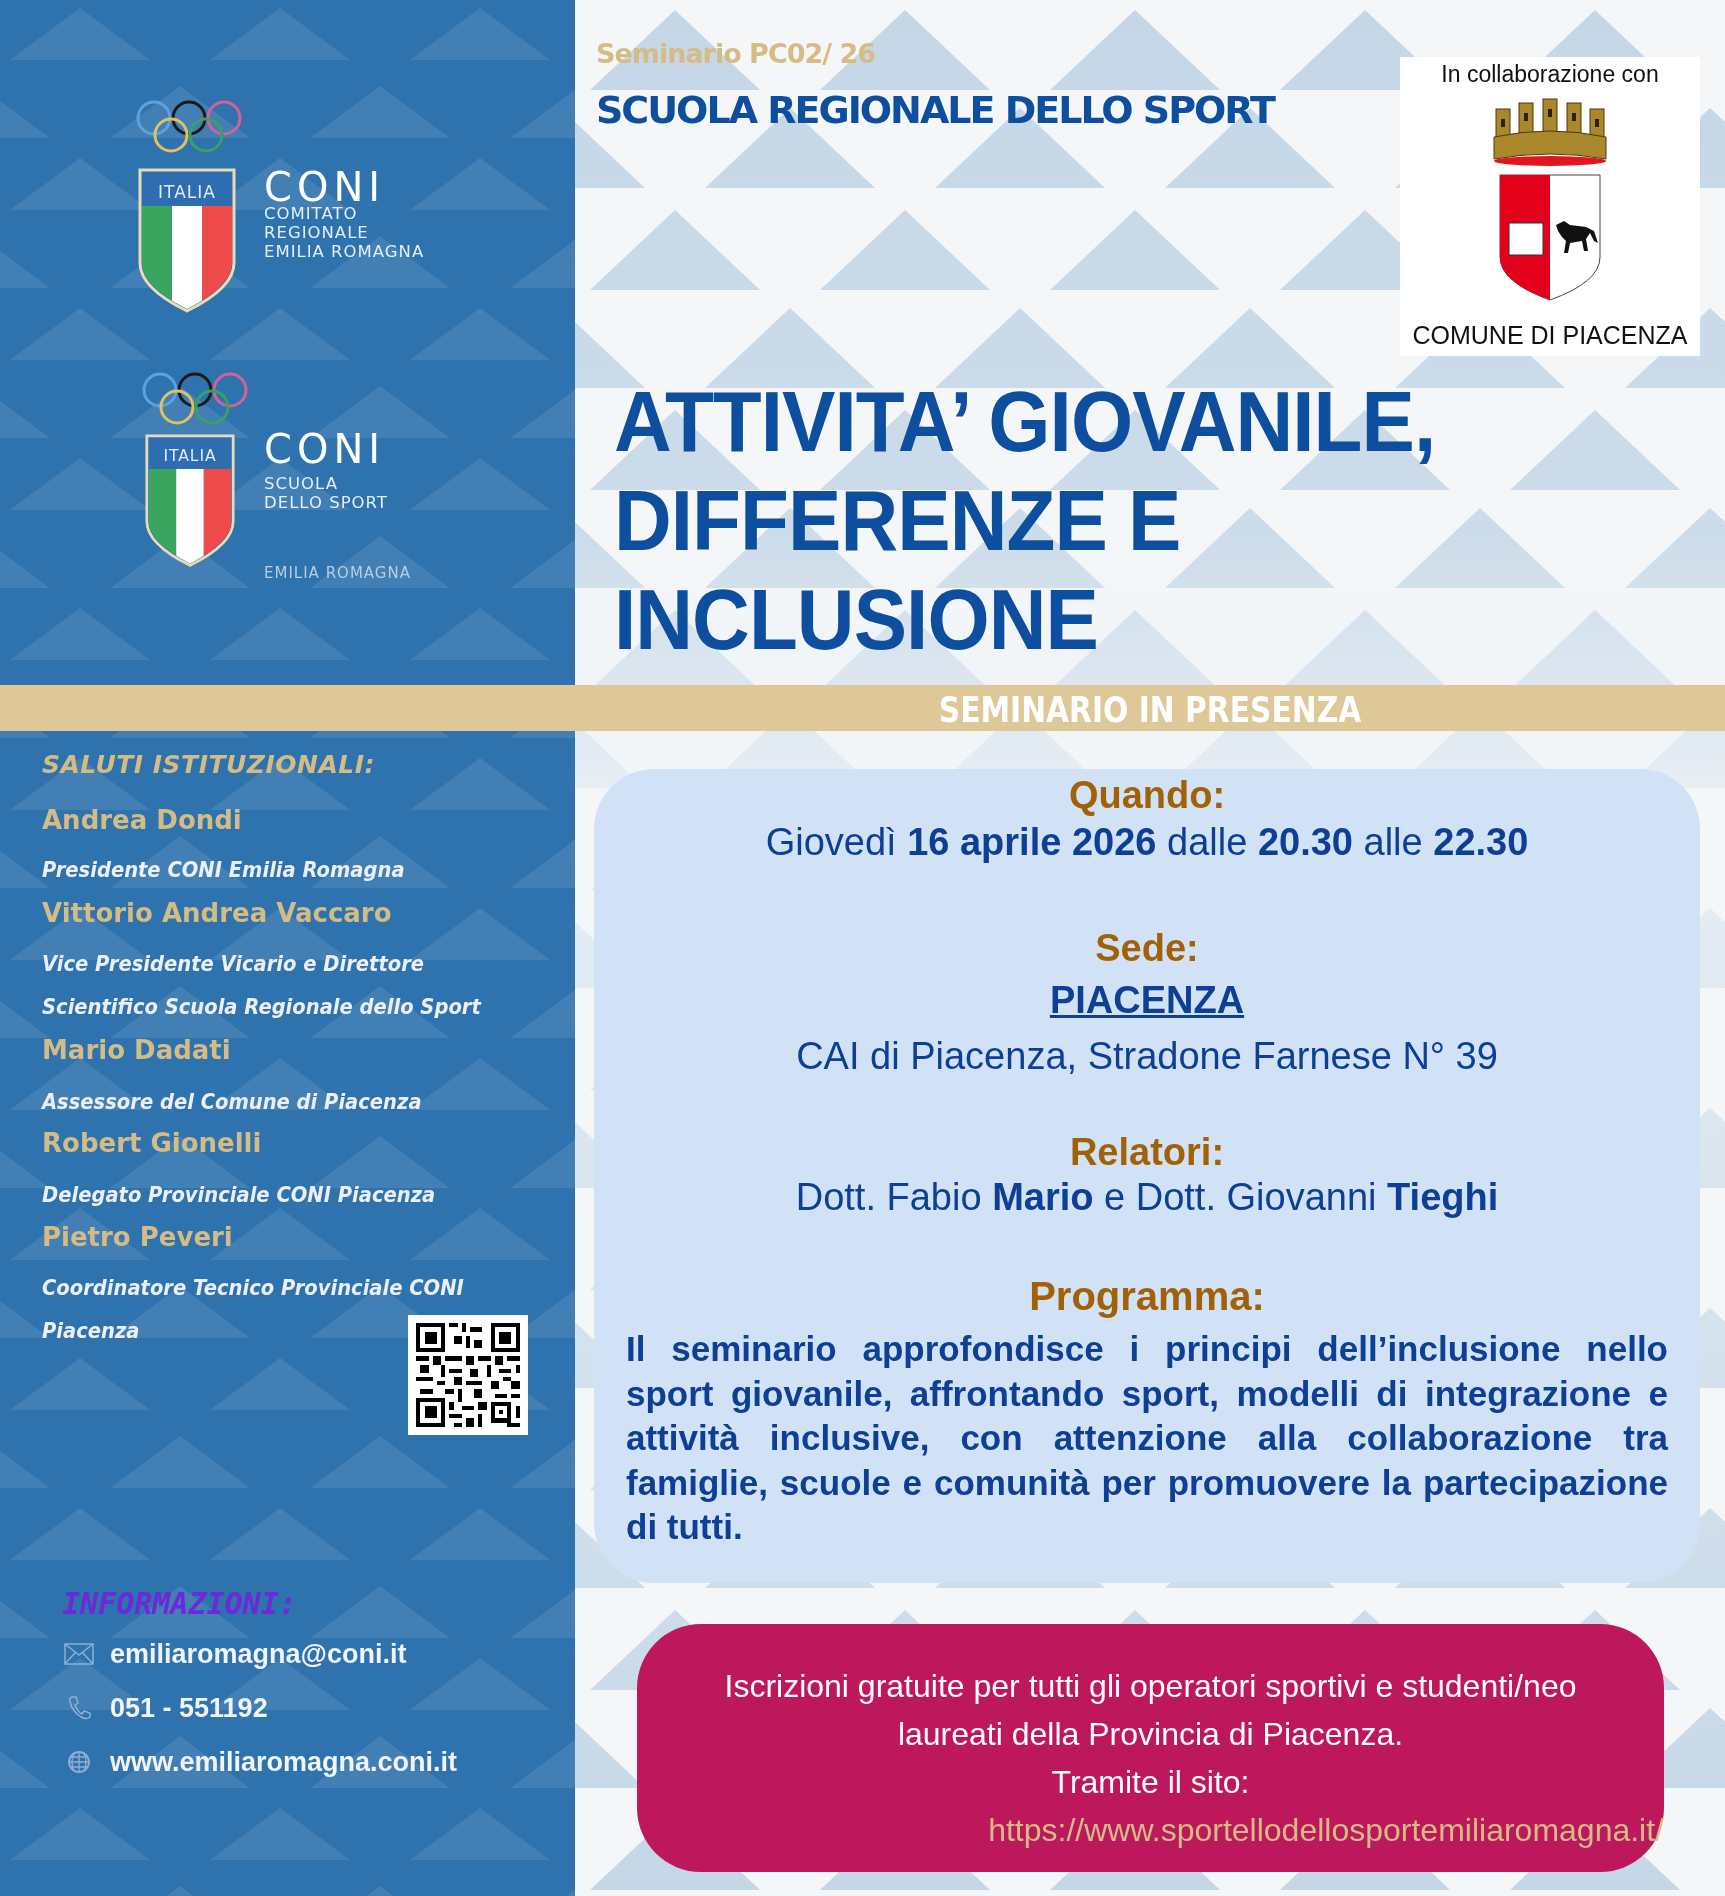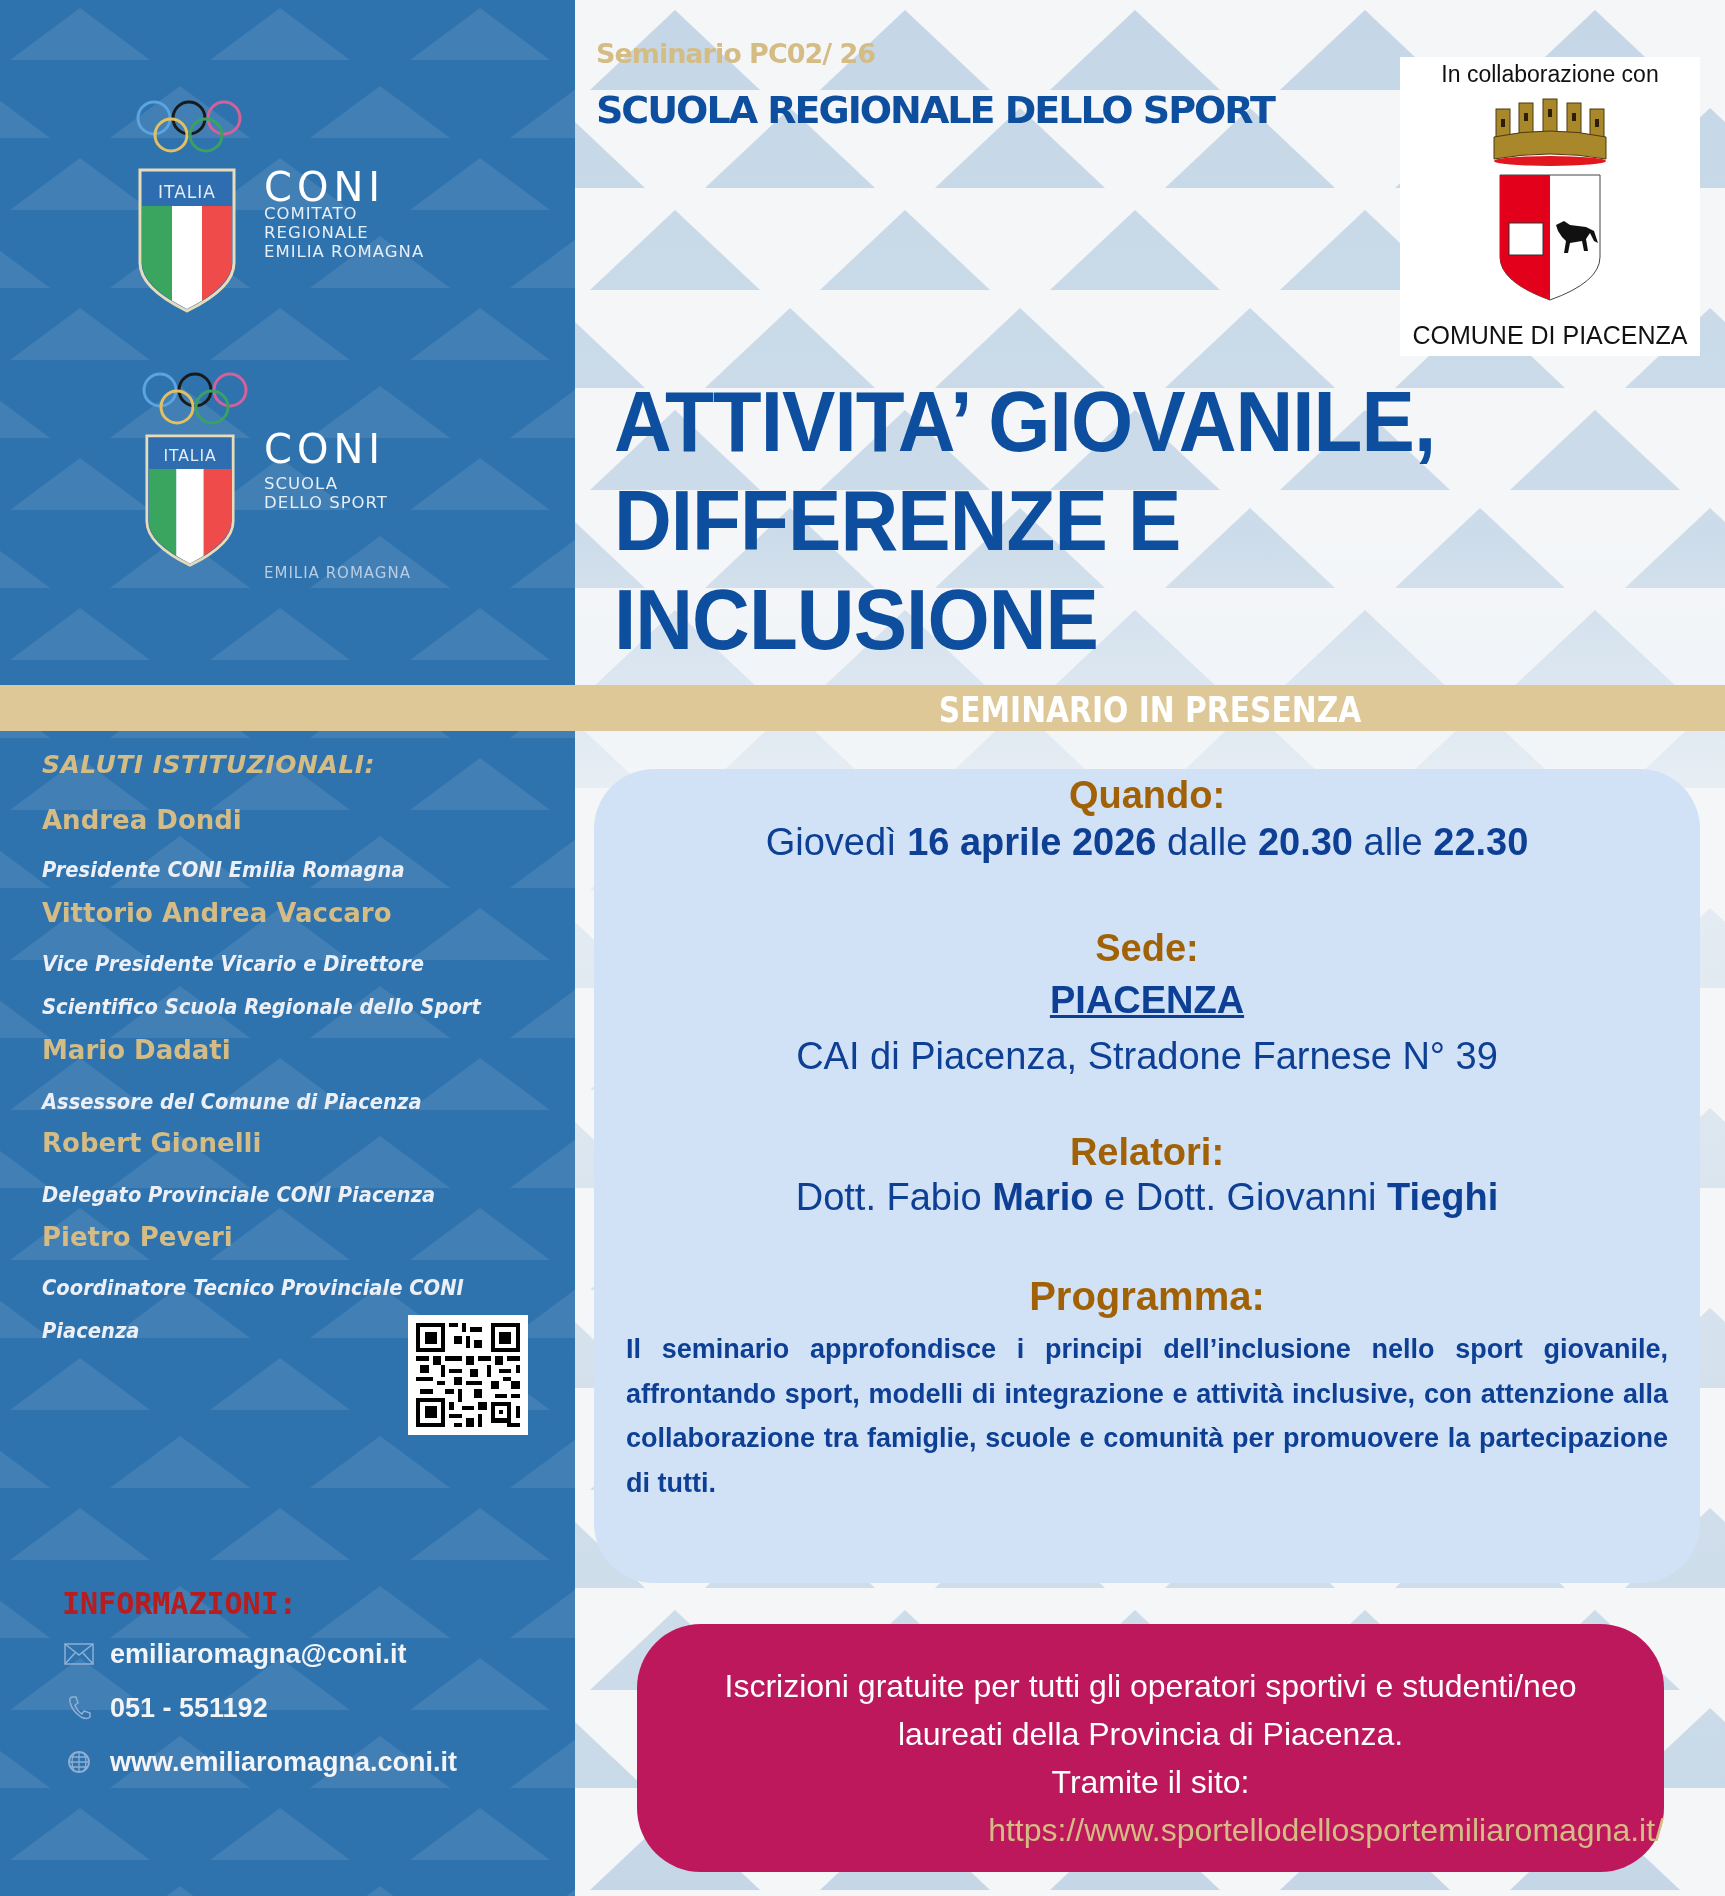--- a/index.html
+++ b/index.html
@@ -30,31 +30,31 @@
   #band-label { left:575px; top:685px; width:1150px; text-align:center; line-height:50px; font-family:"DejaVu Sans", sans-serif; font-weight:bold; font-size:35px; color:#fff; transform:scaleX(0.85); }
 
   
   .lst { position:absolute; left:42px; }
   .lst-h { font-family:"DejaVu Sans", sans-serif; font-weight:bold; font-style:italic; font-size:25px; color:#d4bc84; letter-spacing:0.5px; }
   .lst-name { font-family:"DejaVu Sans", sans-serif; font-weight:bold; font-size:26px; color:#d4bc84; }
   .lst-role { font-family:"DejaVu Sans", sans-serif; font-weight:bold; font-style:italic; font-size:21px; color:#eceff5; transform:scaleX(0.93); transform-origin:left top; white-space:nowrap; }
 
   #qr { left:408px; top:1315px; width:120px; height:120px; background:#fff; }
 
-  #info-h { left:62px; top:1586px; font-family:"DejaVu Sans Mono", monospace; font-weight:bold; font-size:30px; color:#b91c1c; }
+  #info-h { left:62px; top:1586px; font-family:"DejaVu Sans Mono", monospace; font-weight:bold; font-style:italic; font-size:30px; color:#6d28d9; }
   .info-row { position:absolute; left:62px; height:36px; display:flex; align-items:center; }
   .info-icon { width:34px; height:30px; margin-right:14px; display:flex; align-items:center; justify-content:center; }
   .info-text { font-family:"Liberation Sans", sans-serif; font-weight:bold; font-size:27px; color:#f2f4f8; }
 
   
   #info-card { left:594px; top:769px; width:1106px; height:814px; background:#d1e2f6; border-radius:60px; }
   .card-h { position:absolute; left:0; width:1106px; text-align:center; font-family:"Liberation Sans", sans-serif; font-weight:bold; color:#a16207; font-size:38px; }
   .card-t { position:absolute; left:0; width:1106px; text-align:center; font-family:"Liberation Sans", sans-serif; color:#0d3f95; font-size:38px; }
   .card-t b { font-weight:bold; }
-  #prog-body { position:absolute; left:32px; width:1042px; top:558px; font-family:"Liberation Sans", sans-serif; font-weight:bold; font-size:27px; line-height:44.5px; color:#0d3f95; text-align:justify; text-align-last:left; }
+  #prog-body { position:absolute; left:32px; width:1042px; top:558px; font-family:"Liberation Sans", sans-serif; font-weight:bold; font-size:35px; line-height:44.5px; color:#0d3f95; text-align:justify; text-align-last:left; }
 
   #reg-box { left:637px; top:1624px; width:1027px; height:248px; background:#be185d; border-radius:64px; }
   .reg-line { position:absolute; left:0; width:1027px; text-align:center; font-family:"Liberation Sans", sans-serif; font-size:32px; color:#fff; }
   #reg-url { color:#d4bc84; }
 </style>
 </head>
 <body>
 
 <div id="right-bg" class="abs">
   <svg width="1150" height="1896" viewBox="0 0 1150 1896">

